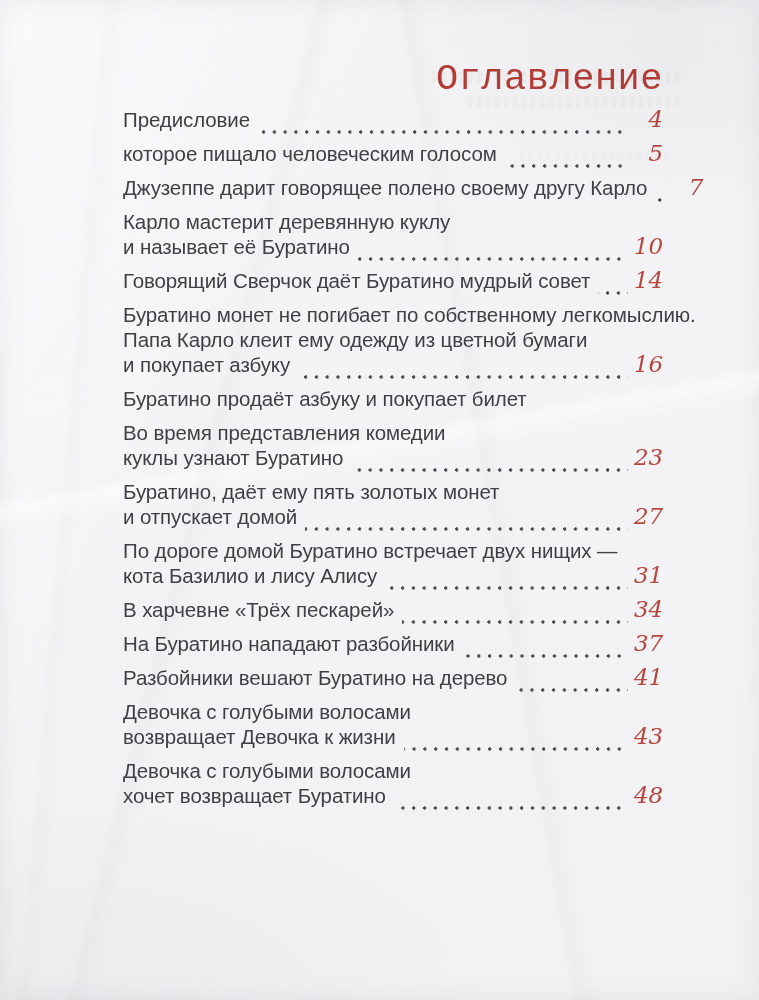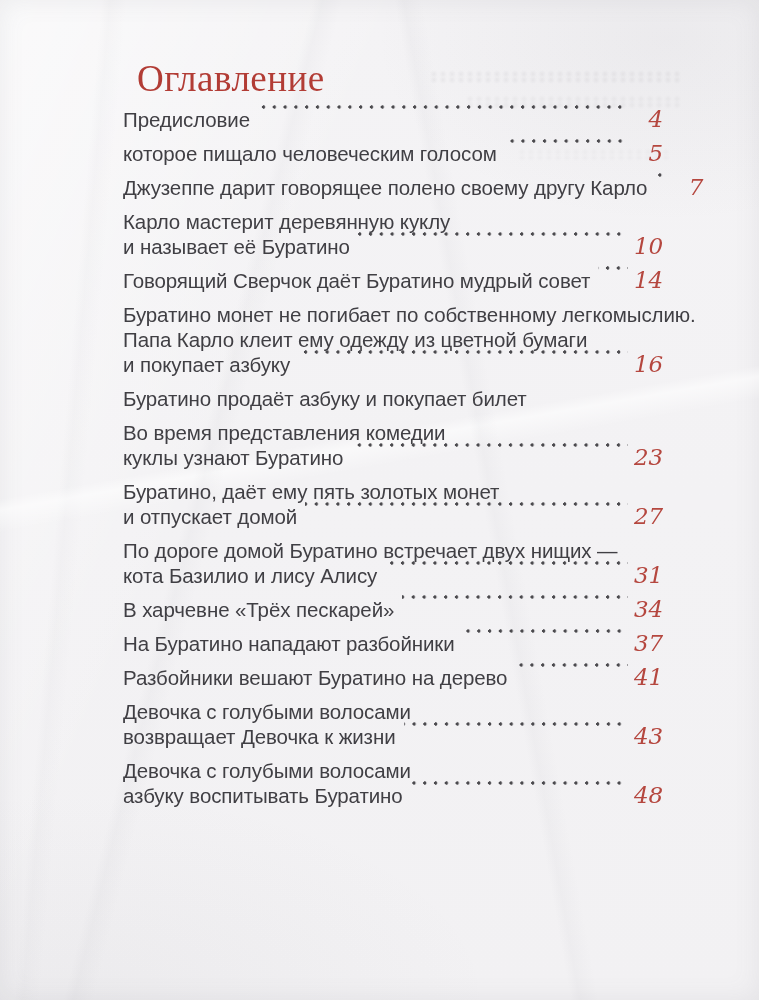--- a/index.html
+++ b/index.html
@@ -51,42 +51,42 @@
 
   
   .content {
     position: absolute;
     left: 123px;
     right: 96px;
     top: 58px;
   }
 
   .title {
-    font-family: Liberation Serif, serif;
+    font-family: Liberation Mono, monospace;
     font-size: 37px;
     line-height: 42px;
     color: #b23c35;
-    text-align: left;
+    text-align: right;
     letter-spacing: 0.5px;
     margin: 0 0 7px 14px;
   }
 
   .toc { display: flex; flex-direction: column; gap: 9px; }
 
   .entry { }
 
   .line {
     font-size: 20.5px;
     line-height: 25px;
     color: #403f44;
     letter-spacing: -0.1px;
     white-space: nowrap;
   }
 
-  .row { display: flex; align-items: flex-start; }
+  .row { display: flex; align-items: flex-end; }
   .row .txt { flex: 0 0 auto; }
 
   .lead {
     flex: 1 1 auto;
     height: 0;
     position: relative;
     margin: 0 6px 0 8px;
     min-width: 14px;
   }
   .lead::after {
@@ -239,21 +239,21 @@
         <div class="line row">
           <span class="txt">возвращает Девочка к жизни</span>
           <span class="lead"></span>
           <span class="pagenum">43</span>
         </div>
       </div>
 
       <div class="entry">
         <div class="line">Девочка с голубыми волосами</div>
         <div class="line row">
-          <span class="txt">азбуку воспитывать Буратино</span>
+          <span class="txt">хочет возвращает Буратино</span>
           <span class="lead"></span>
           <span class="pagenum">48</span>
         </div>
       </div>
 
     </div>
   </div>
 </div>
 
 </body></html>

